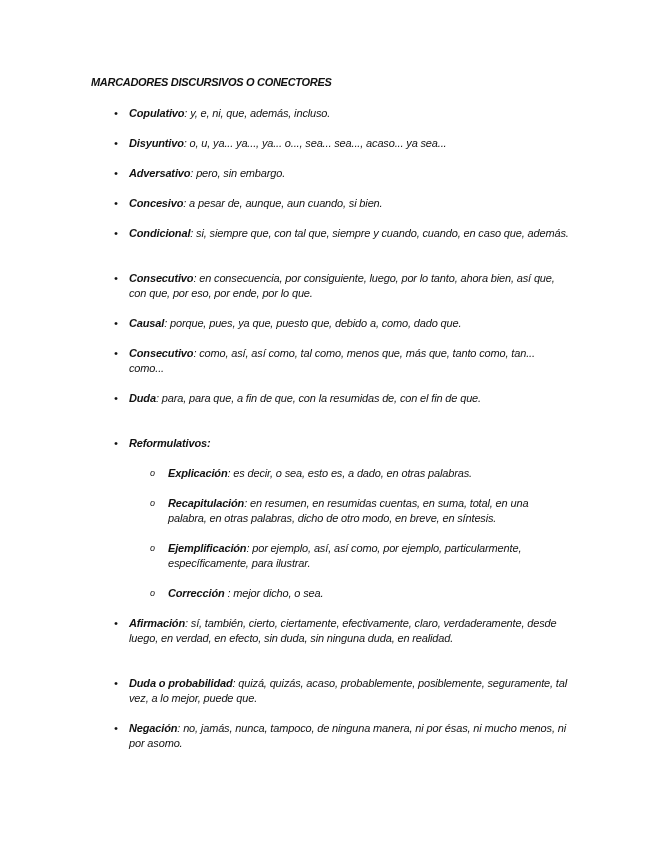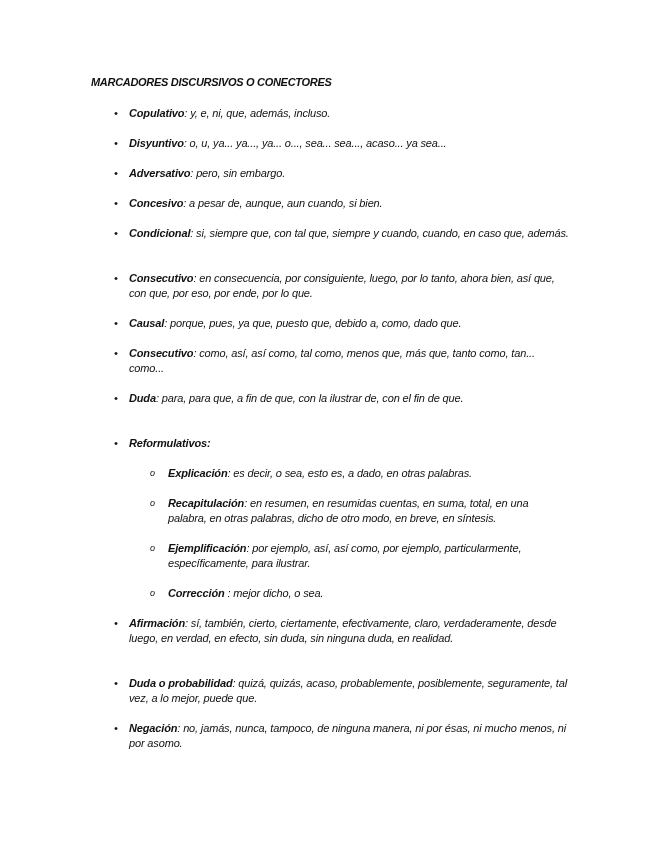--- a/index.html
+++ b/index.html
@@ -62,21 +62,21 @@
 
   <div class="item" style="top:316px">
     <span class="bullet">•</span><span class="term">Causal</span><span>: </span><span>porque, pues, ya que, puesto que, debido a, como, dado que.</span>
   </div>
 
   <div class="item" style="top:346px">
     <span class="bullet">•</span><span class="term">Consecutivo</span><span>: </span><span>como, así, así como, tal como, menos que, más que, tanto como, tan... como...</span>
   </div>
 
   <div class="item" style="top:391px">
-    <span class="bullet">•</span><span class="term">Duda</span><span>: </span><span>para, para que, a fin de que, con la ilustrar de, con el fin de que.</span>
+    <span class="bullet">•</span><span class="term">Duda</span><span>: </span><span>para, para que, a fin de que, con la resumidas de, con el fin de que.</span>
   </div>
 
   <div class="item" style="top:436px">
     <span class="bullet">•</span><span class="term">Reformulativos:</span>
   </div>
 
   <div class="item sub" style="top:466px">
     <span class="bullet">o</span><span class="term">Explicación</span><span>: </span><span>es decir, o sea, esto es, a dado, en otras palabras.</span>
   </div>
 

